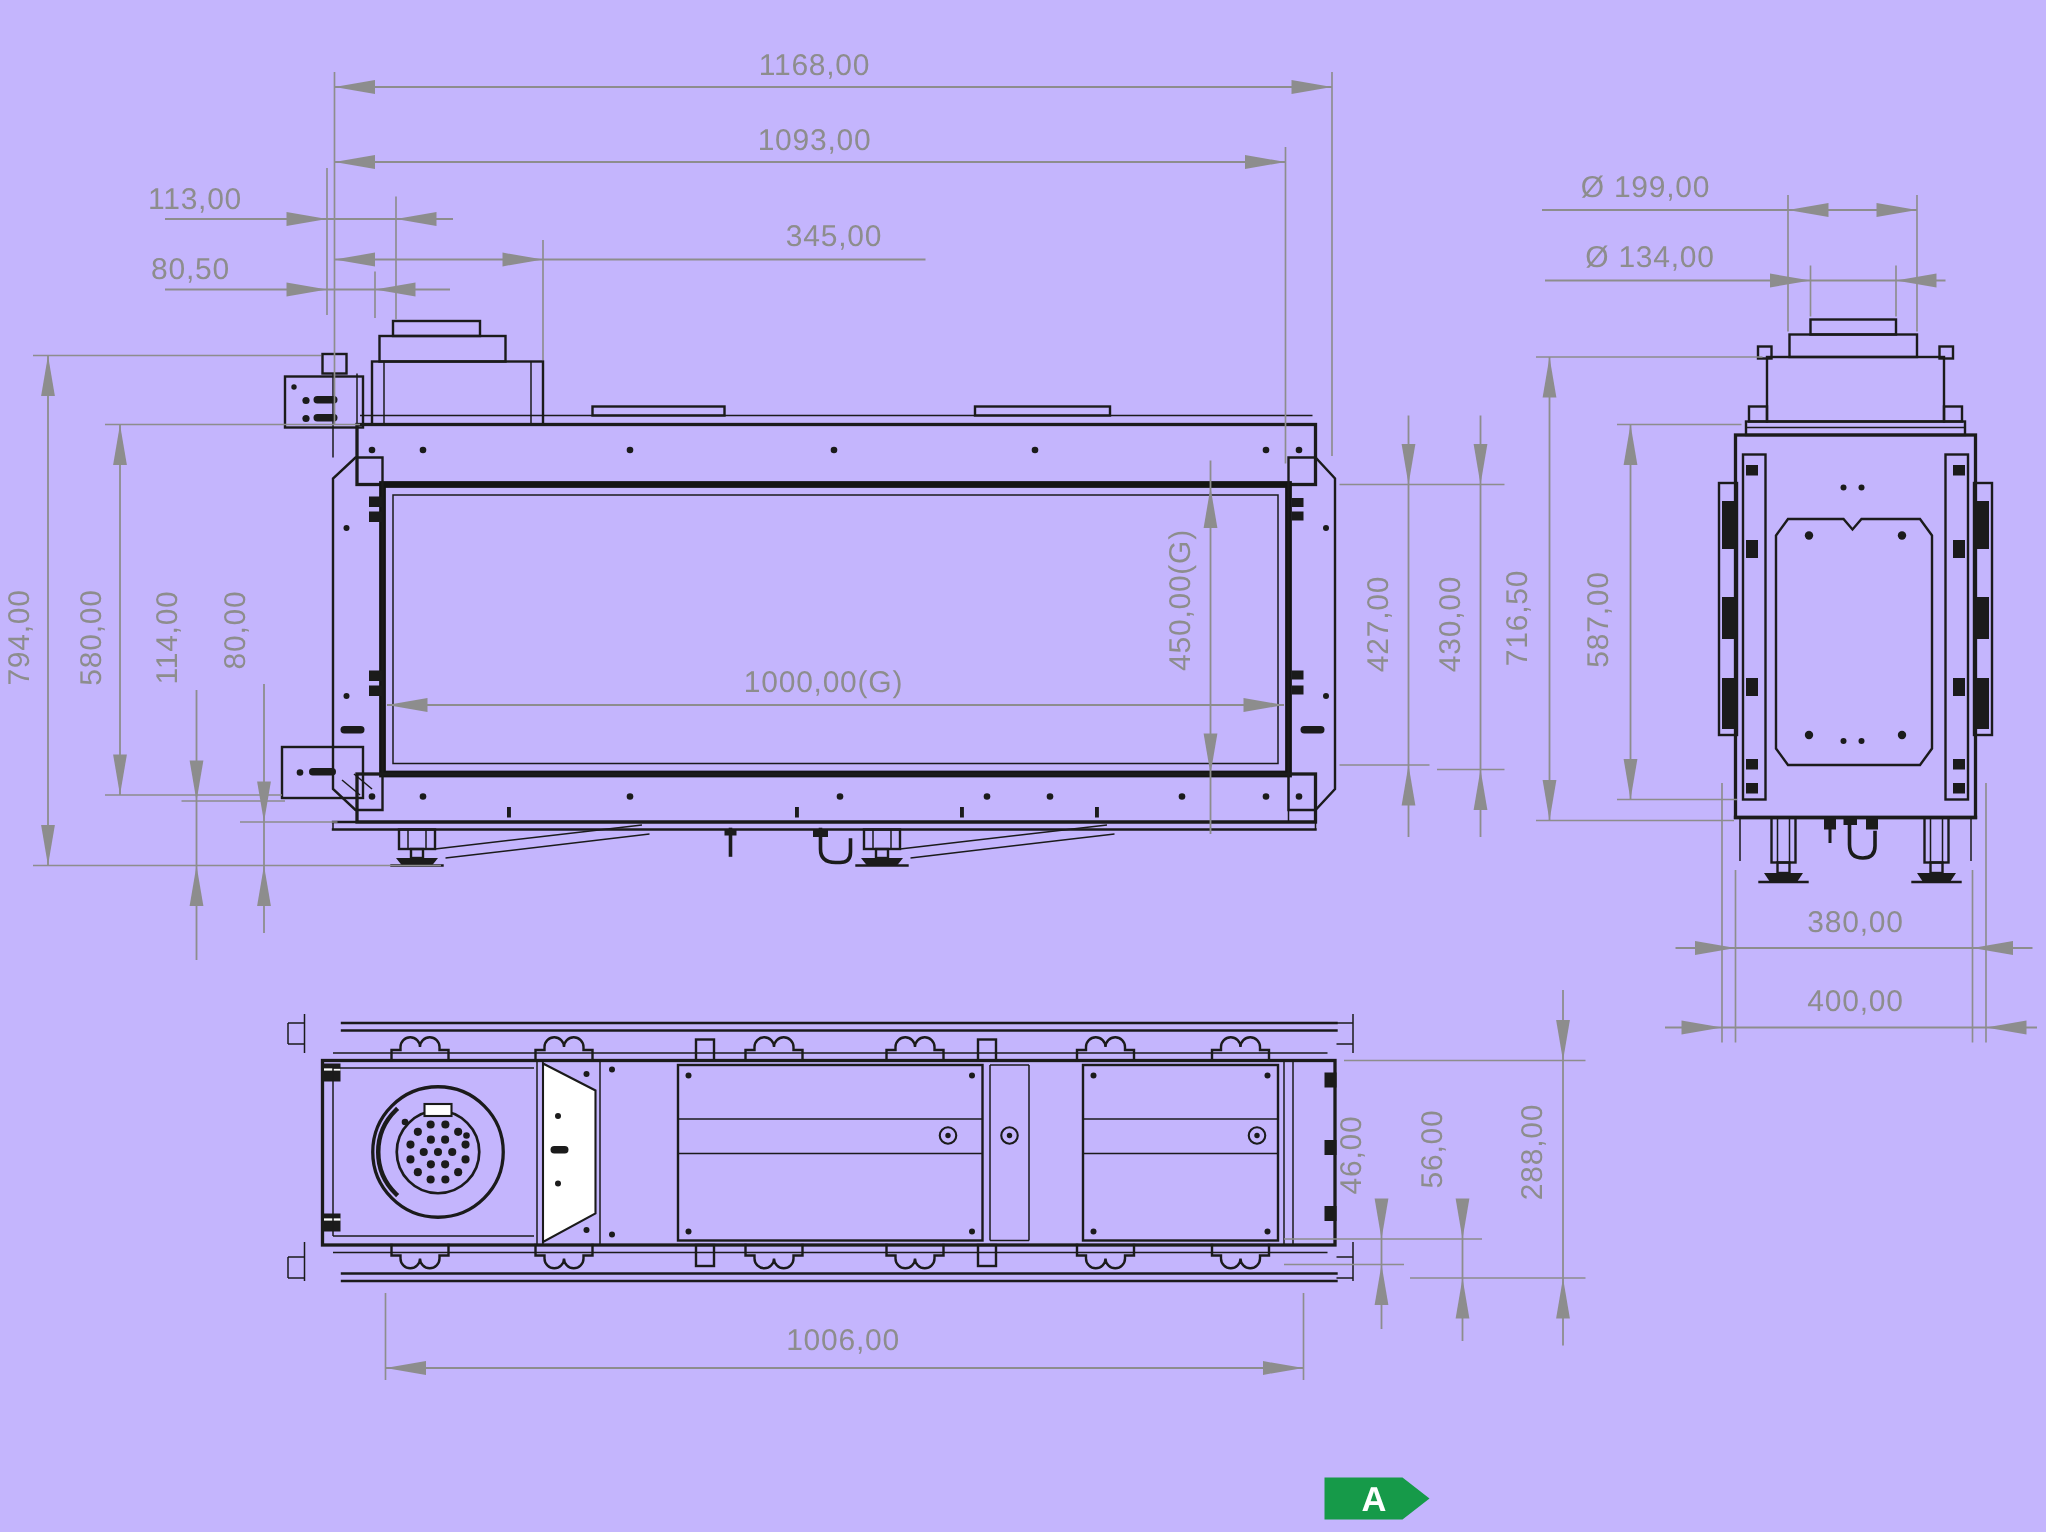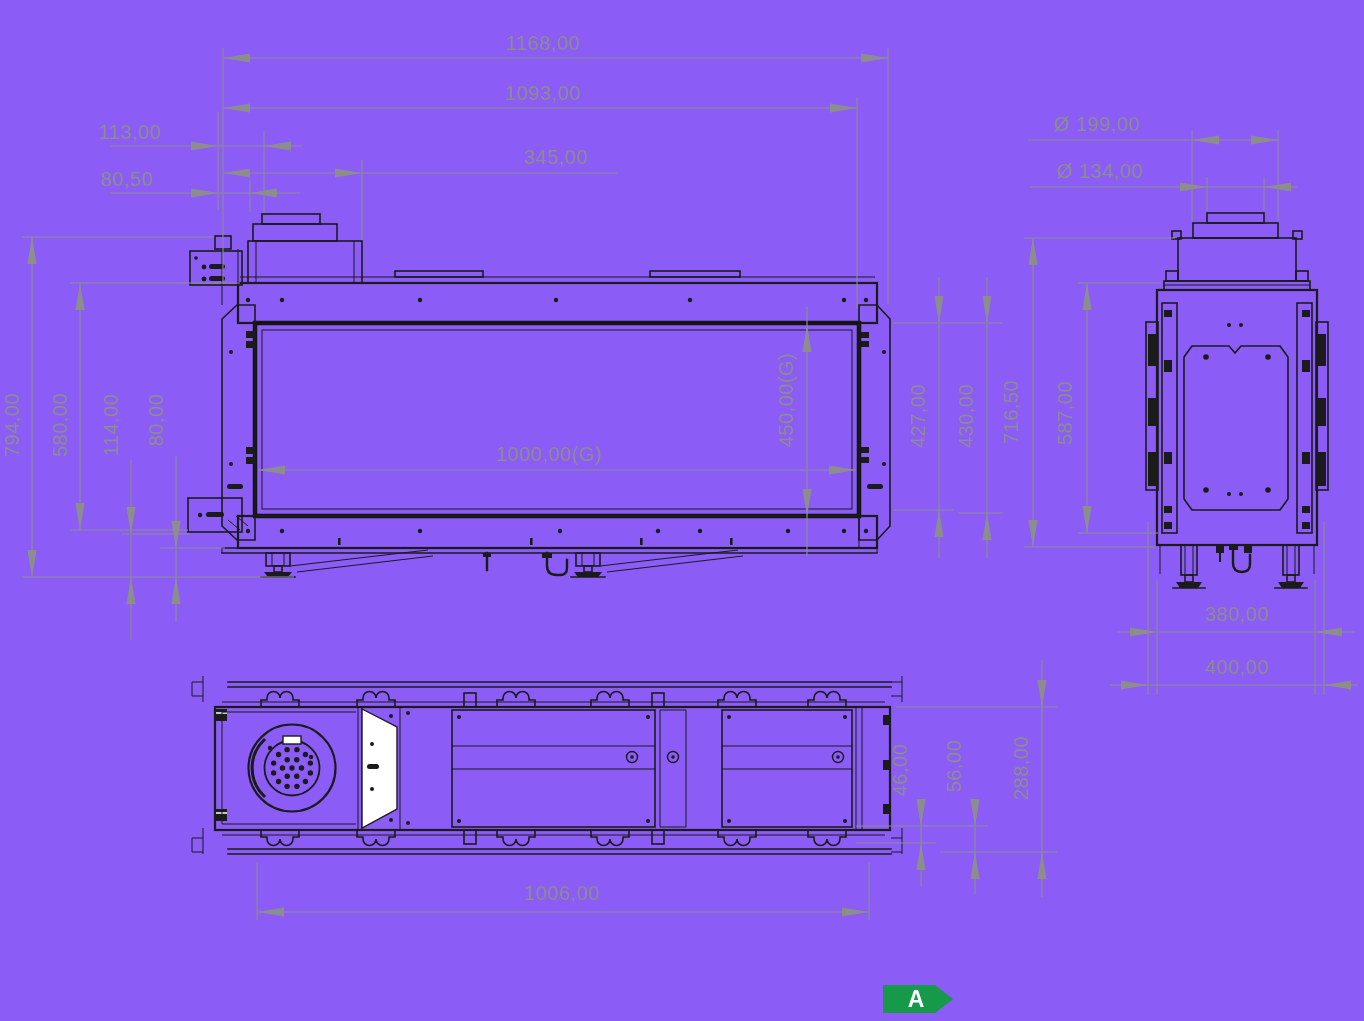--- a/index.html
+++ b/index.html
@@ -1,16 +1,16 @@
 <!DOCTYPE html>
 <html><head>
 <meta charset="utf-8">
 <style>
   html,body{margin:0;padding:0;background:#ffffff;}
-  .stage{position:relative;width:1364px;height:1021px;background:#8b5cf6;overflow:hidden;
+  .stage{position:relative;width:1364px;height:1021px;background:#c4b5fd;overflow:hidden;
          font-family:"Liberation Sans", sans-serif;}
   svg{position:absolute;left:0;top:0;}
   
   .k   {stroke:#1b1b1b;fill:none;stroke-width:1.6;stroke-linecap:square;}
   .k2  {stroke:#1b1b1b;fill:none;stroke-width:2.2;stroke-linecap:square;}
   .kh  {stroke:#141414;fill:none;stroke-width:4.5;}
   .t1  {stroke:#1b1b1b;fill:none;stroke-width:1;}
   .f   {fill:#1b1b1b;stroke:none;}
   .fw  {fill:#ffffff;stroke:#1b1b1b;stroke-width:1.4;}
   

